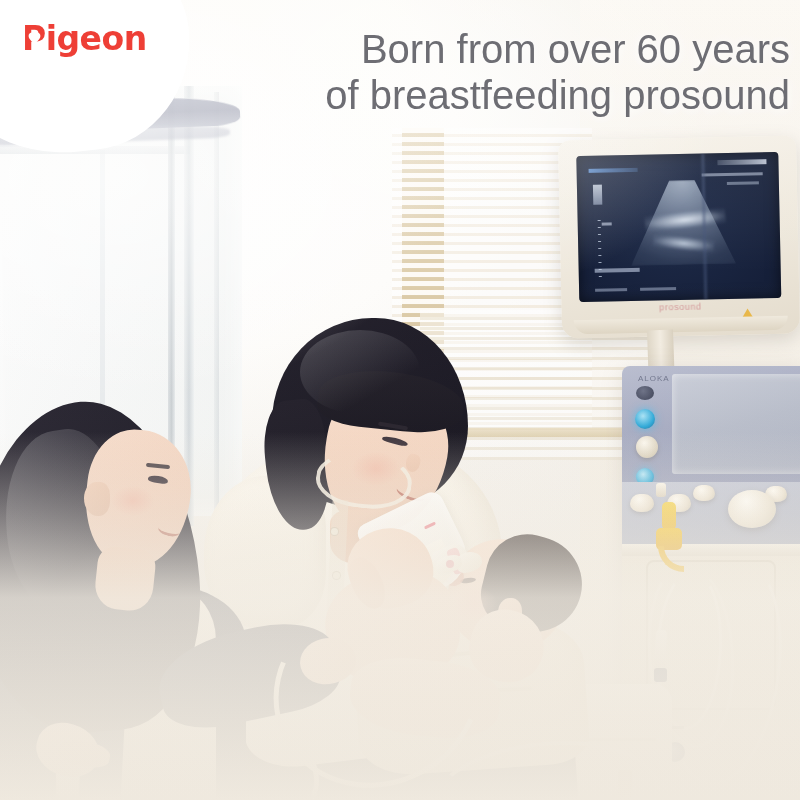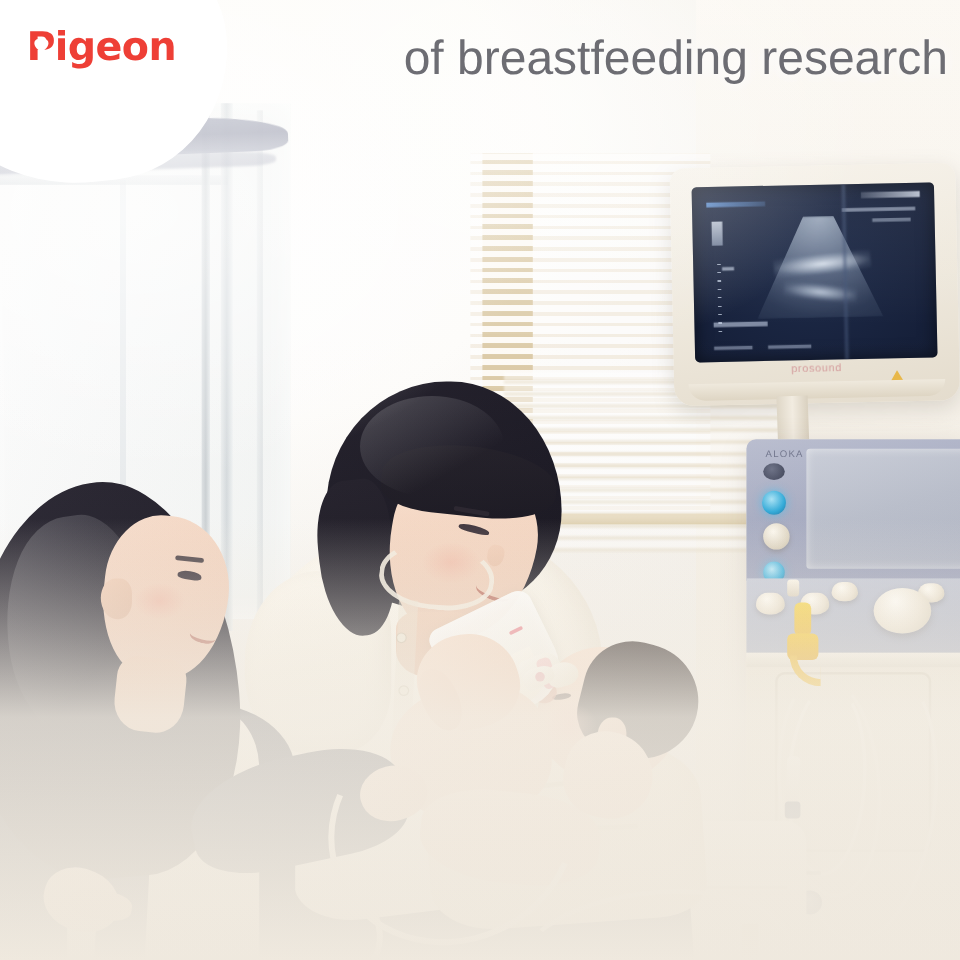--- a/index.html
+++ b/index.html
@@ -842,16 +842,17 @@
       <span class="logo-heart">
         <svg width="13" height="12" viewBox="0 0 13 12" aria-hidden="true">
           <path d="M6.5 11.5C6.5 11.5 0.6 7.9 0.6 4.0C0.6 1.9 2.1 0.5 3.9 0.5C5.0 0.5 6.0 1.1 6.5 2.0C7.0 1.1 8.0 0.5 9.1 0.5C10.9 0.5 12.4 1.9 12.4 4.0C12.4 7.9 6.5 11.5 6.5 11.5Z" fill="#ffffff"></path>
         </svg>
       </span>
       <span>Pigeon</span>
     </div>
   </div>
 
   <div class="headline">
-    <span class="l2">of breastfeeding research</span>
+    <span class="l1">Born from over 60 years</span>
+    <span class="l2">of breastfeeding prosound</span>
   </div>
 
 </div>
 
 </body></html>

